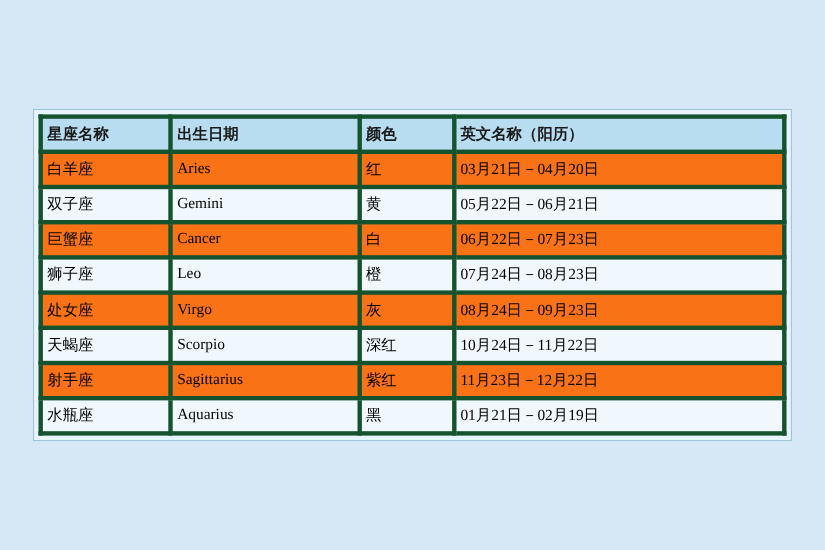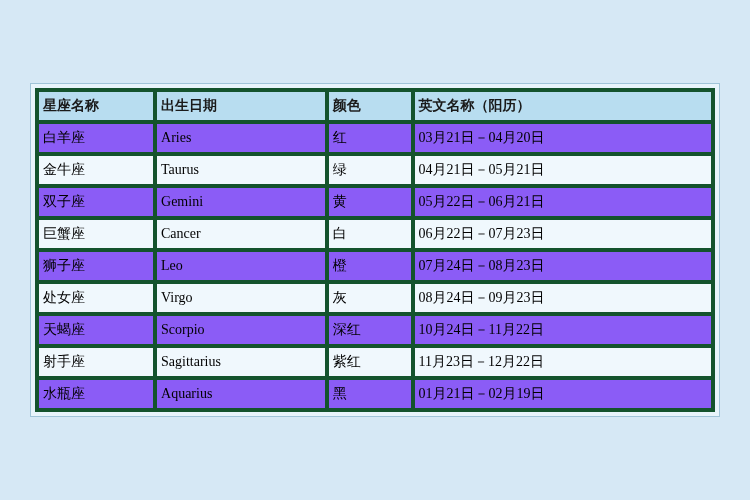--- a/index.html
+++ b/index.html
@@ -27,21 +27,21 @@
       padding: 5px 4px;
       text-align: left;
       white-space: nowrap;
     }
     thead tr th {
       background-color: #b8ddf0;
       color: #1a1a1a;
       font-weight: bold;
     }
     tbody tr {
-      background-color: #8b5cf6;
+      background-color: #f97316;
     }
     tbody tr:nth-child(even) {
       background-color: #f0f8fd;
     }
     .col-zh { width: 110px; }
     .col-en { width: 160px; }
     .col-color { width: 80px; }
     .col-date { width: 280px; }
   </style>
 </head>
@@ -56,26 +56,20 @@
         <th class="col-color">颜色</th>
         <th class="col-date">英文名称（阳历）</th>
       </tr>
     </thead>
     <tbody id="table-body">
     <tr>
           <td class="col-zh">白羊座</td>
           <td class="col-en">Aries</td>
           <td class="col-color">红</td>
           <td class="col-date">03月21日－04月20日</td>
-        </tr>
-        <tr>
-          <td class="col-zh">金牛座</td>
-          <td class="col-en">Taurus</td>
-          <td class="col-color">绿</td>
-          <td class="col-date">04月21日－05月21日</td>
         </tr>
         <tr>
           <td class="col-zh">双子座</td>
           <td class="col-en">Gemini</td>
           <td class="col-color">黄</td>
           <td class="col-date">05月22日－06月21日</td>
         </tr>
         <tr>
           <td class="col-zh">巨蟹座</td>
           <td class="col-en">Cancer</td>

